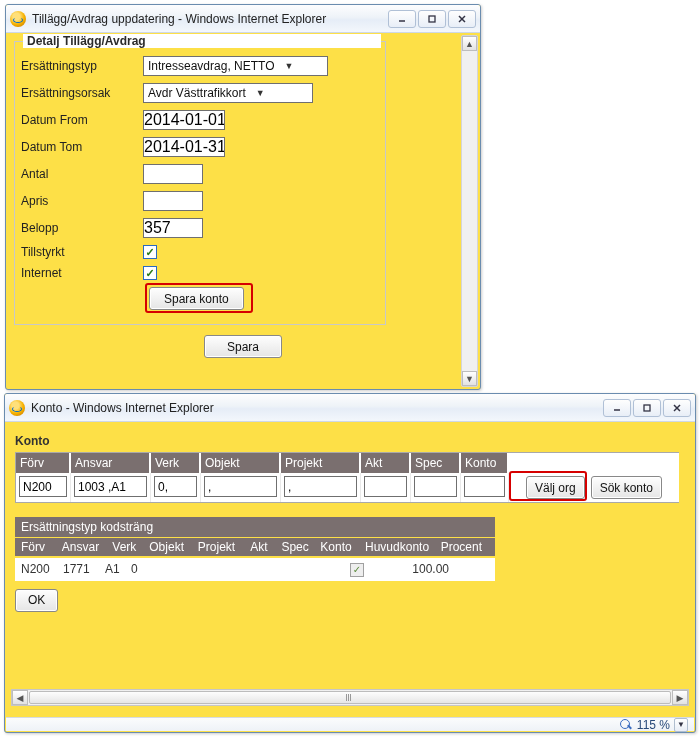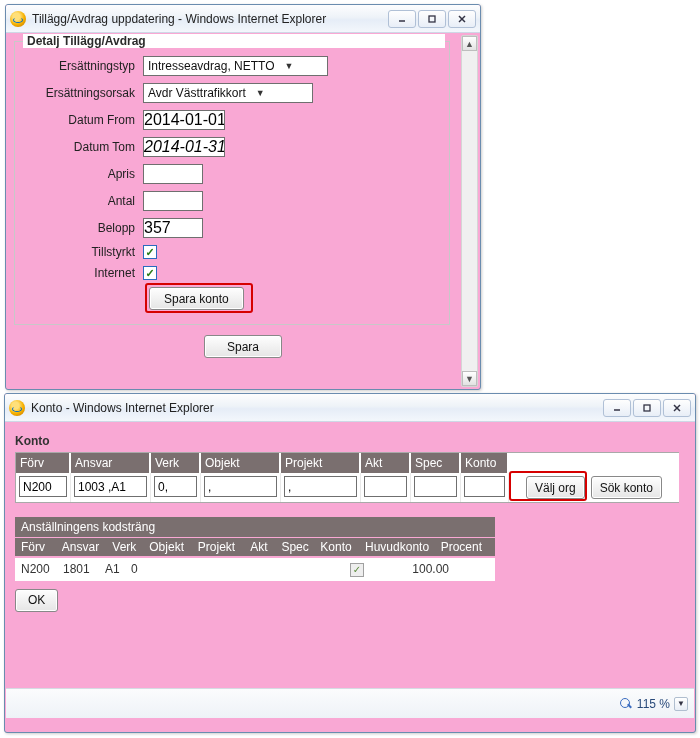--- a/index.html
+++ b/index.html
@@ -9,21 +9,21 @@
     font-size: 12px;
     background: #fff;
     width: 700px;
     height: 738px;
     position: relative;
     overflow: hidden;
   }
   .window {
     position: absolute;
     border: 1px solid #6a8caf;
-    background: #f9a8d4;
+    background: #fde047;
     box-shadow: 1px 1px 3px rgba(0,0,0,0.2);
     border-radius: 3px;
     overflow: hidden;
   }
   .titlebar {
     height: 28px;
     background: linear-gradient(#fdfdfe, #eef3f8 45%, #e6edf7 55%, #f3f7fc);
     border-bottom: 1px solid #ced8e6;
     display: flex;
     align-items: center;
@@ -80,21 +80,21 @@
     border: 1px solid #bdbdbd;
     display: flex; align-items:center; justify-content:center;
     font-size: 9px; color:#555;
   }
   .w1-body .scroll-arrow.up { position:absolute; top:0; left:0; }
   .w1-body .scroll-arrow.down { position:absolute; bottom:0; left:0; }
 
   .fieldset {
     border: 1px solid #c8c8c8;
     padding: 10px 6px 14px 6px;
-    width: 436px;
+    width: 372px;
     position: relative;
   }
   .legend {
     position: relative;
     top: -18px; left: 2px;
     background: #fff;
     padding: 0 4px;
     font-family: Verdana, Geneva, sans-serif;
     font-weight: bold;
     font-size: 12px;
@@ -103,21 +103,21 @@
   .form-row {
     display: flex;
     align-items: center;
     margin-bottom: 7px;
     font-family: Verdana, Geneva, sans-serif;
     font-size: 12px;
     color: #222;
   }
   .form-row .lbl {
     width: 122px;
-    text-align: right;
+    text-align: left;
     padding-right: 8px;
   }
   .form-row input[type=text] {
     height: 20px;
     border: 1px solid #6f6f6f;
     padding: 0 0;
     font-family: Verdana, Geneva, sans-serif;
     font-size: 16px;
   }
   .sel {
@@ -288,21 +288,21 @@
   }
   .w2-hscroll .hthumb .grip {
     position:absolute; left:50%; top:2px; bottom:2px; width:8px; transform:translateX(-50%);
     display:flex; gap:1px;
   }
   .w2-hscroll .hthumb .grip span { width:1px; background:#999; }
 
   
   .statusbar {
     position: absolute;
-    left: 1px; right: 1px; bottom: 14px; height: 30px;
+    left: 1px; right: 1px; bottom: 1px; height: 14px;
     border-top: 1px solid #d6dbe3;
     background: linear-gradient(#fbfcfd,#eef2f7);
     display:flex; align-items:center; justify-content:flex-end;
     padding: 0 6px;
     gap: 4px;
     font-size: 12px;
     color:#294a7a;
   }
   .statusbar .zoom-down {
     width:14px; height:14px; border:1px solid #b0becf; background:linear-gradient(#fff,#e9eef6);
@@ -370,28 +370,28 @@
             <span>Avdr Västtrafikkort</span>
             <span class="caret">▼</span>
           </span>
         </div>
         <div class="form-row">
           <span class="lbl">Datum From</span>
           <input type="text" style="width: 82px;" value="2014-01-01">
         </div>
         <div class="form-row">
           <span class="lbl">Datum Tom</span>
-          <input type="text" style="width: 82px; font-style: italic;" value="2014-01-31">
+          <input type="text" style="width: 82px;" value="2014-01-31">
+        </div>
+        <div class="form-row">
+          <span class="lbl">Antal</span>
+          <input type="text" style="width: 60px;" value="">
         </div>
         <div class="form-row">
           <span class="lbl">Apris</span>
-          <input type="text" style="width: 60px;" value="">
-        </div>
-        <div class="form-row">
-          <span class="lbl">Antal</span>
           <input type="text" style="width: 60px;" value="">
         </div>
         <div class="form-row">
           <span class="lbl">Belopp</span>
           <input type="text" style="width: 60px;" value="357">
         </div>
         <div class="form-row">
           <span class="lbl">Tillstyrkt</span>
           <span class="chk">
               <span class="tick">✓</span>
@@ -463,36 +463,36 @@
       <div class="cell"><input type="text" value="" style=""></div>
       <div class="cell"><input type="text" value="" style=""></div>
       <div class="cell btncell" style="position:relative;">
         <div class="red-highlight valorg-hl" style="left:0px; top:-2px; width:78px; height:30px;"></div>
         <div class="std-btn" style="padding:0 8px;">Välj org</div>
         <div class="std-btn" style="padding:0 8px;">Sök konto</div>
       </div>
     </div>
 
     <div class="anst-panel">
-      <div class="anst-title">Anställningens kodsträng</div>
+      <div class="anst-title">Ersättningstyp kodsträng</div>
       <div class="anst-row">
         <span style="width:36px;">Förv</span>
         <span style="width:46px;">Ansvar</span>
         <span style="width:32px;">Verk</span>
         <span style="width:44px;">Objekt</span>
         <span style="width:48px;">Projekt</span>
         <span style="width:26px;">Akt</span>
         <span style="width:34px;">Spec</span>
         <span style="width:40px;">Konto</span>
         <span style="width:72px;">Huvudkonto</span>
         <span style="width:50px;">Procent</span>
       </div>
       <div class="anst-data">
         <span class="rc" style="width:36px;">N200</span>
-        <span class="rc" style="width:36px;">1801</span>
+        <span class="rc" style="width:36px;">1771</span>
         <span class="rc" style="width:20px;">A1</span>
         <span class="rc" style="width:12px;">0</span>
         <span class="rc" style="width:48px;"></span>
         <span class="rc" style="width:26px;"></span>
         <span class="rc" style="width:34px;"></span>
         <span class="rc" style="width:40px;"></span>
         <span class="rc" style="width:72px; text-align:center;">
           <span class="rc-check">
               <span style="font-size:10px;color:#5a8a3a;">✓</span>
             </span>

